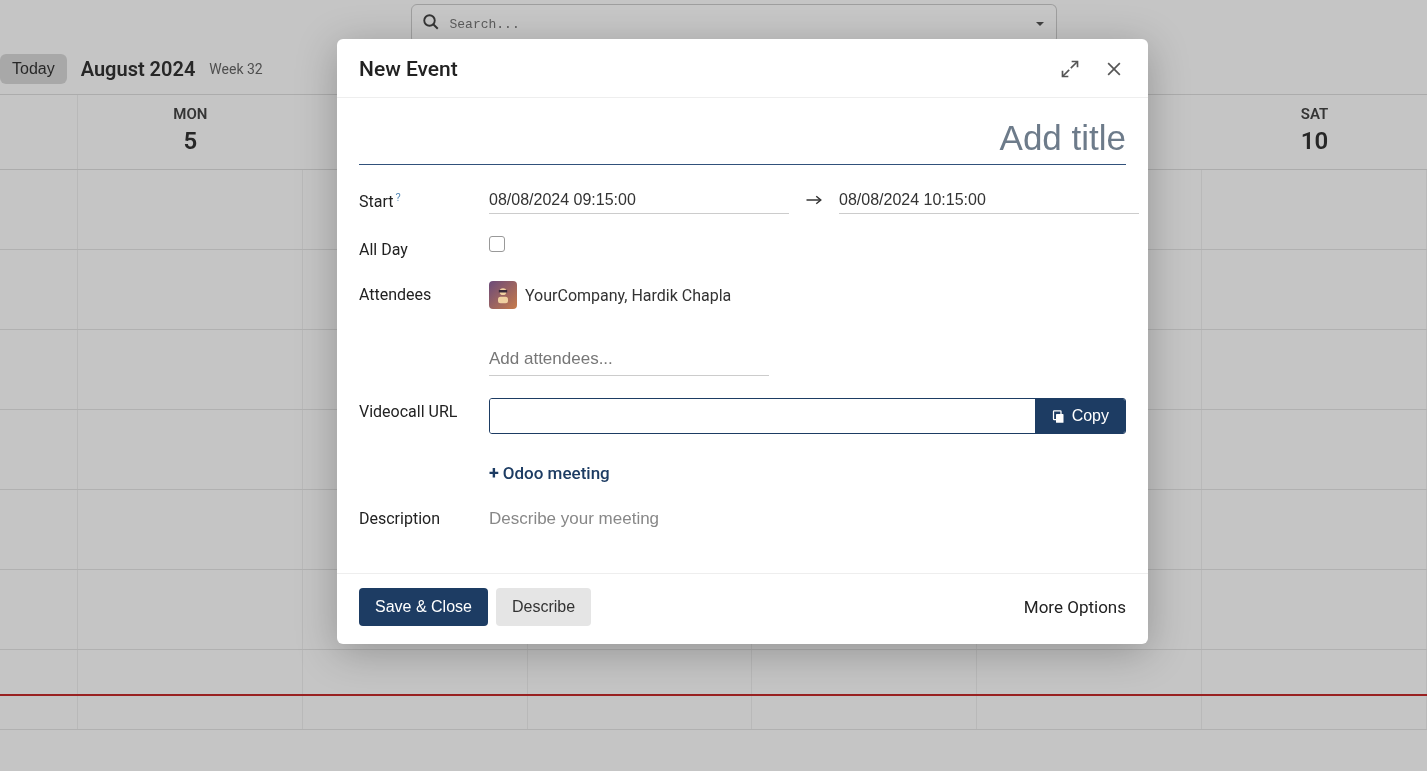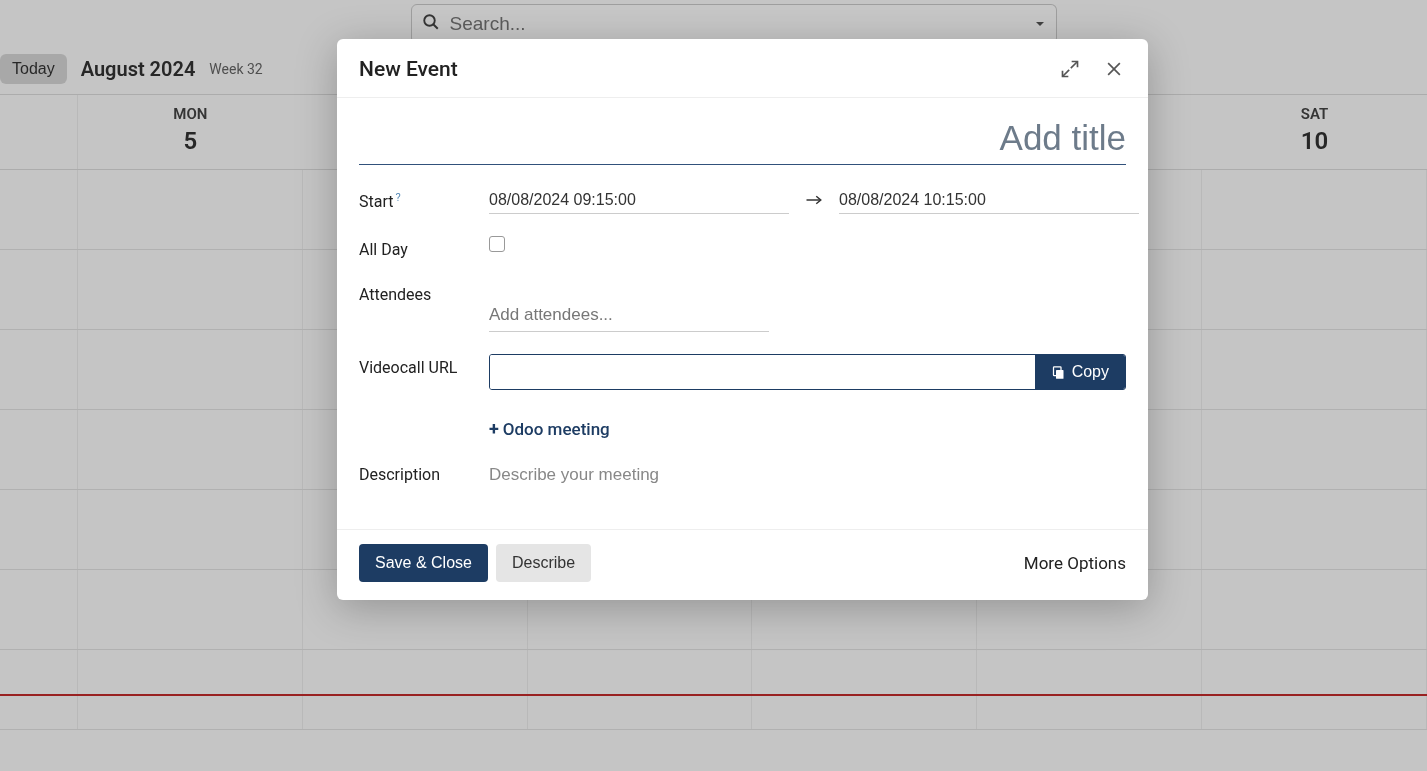--- a/index.html
+++ b/index.html
@@ -3,21 +3,21 @@
 <meta charset="utf-8">
 <style>
 * { box-sizing: border-box; margin: 0; padding: 0; }
 body { font-family: -apple-system, BlinkMacSystemFont, "Segoe UI", Roboto, Helvetica, Arial, sans-serif; background: #f5f5f5; color: #333; width: 1427px; height: 771px; overflow: hidden; position: relative; }
 
 
 .bg-layer { position: absolute; inset: 0; background: #fdfdfd; }
 .search-bar-wrap { display: flex; justify-content: center; padding: 4px 0 0 0; }
 .search-bar { display: flex; align-items: center; width: 620px; height: 40px; border: 1px solid #ccc; border-radius: 6px; background: #fff; padding: 0 10px; margin-left: 40px; }
 .search-bar .search-icon { color: #444; margin-right: 10px; }
-.search-bar input { border: none; outline: none; font-size: 19px; color: #333; flex: 1; background: transparent; }
+.search-bar input { border: none; outline: none; font-size: 13px; color: #333; flex: 1; background: transparent; font-family: Liberation Mono, monospace; }
 .search-bar input::placeholder { color: #777; }
 .search-dropdown { width: 32px; height: 40px; border: 1px solid #ccc; border-left: none; border-radius: 0 6px 6px 0; margin-left: -6px; display: flex; align-items: center; justify-content: center; color: #555; background:#fff; }
 
 .cal-header { display: flex; align-items: center; gap: 14px; padding: 10px 0 10px 0; }
 .today-btn { background: #d8d8d8; color: #333; border: none; padding: 6px 12px; font-size: 16px; border-radius: 6px; font-weight:500; }
 .month-label { font-size: 20px; font-weight: 600; color: #333; }
 .week-label { font-size: 14px; color: #666; }
 
 .day-headers { display: flex; border-top: 1px solid #ddd; border-bottom: 1px solid #ddd; }
 .day-header { flex: 1; text-align: center; padding: 10px 0 14px 0; }
@@ -244,20 +244,30 @@
     <div class="form-row">
       <div class="form-label">All Day</div>
       <div class="form-content">
         <div class="checkbox"></div>
       </div>
     </div>
 
     <div class="form-row">
       <div class="form-label">Attendees</div>
       <div class="form-content" style="flex-direction:column;align-items:flex-start;">
+        <div class="attendee-chip">
+          <div class="avatar">
+            <svg width="20" height="20" viewBox="0 0 24 24">
+                <circle cx="12" cy="8" r="4" fill="#f0d0a0"></circle>
+                <rect x="6" y="14" width="12" height="8" rx="3" fill="#f0d0a0"></rect>
+                <rect x="7" y="6" width="10" height="3" fill="#3a2a3a"></rect>
+              </svg>
+          </div>
+          <span>YourCompany, Hardik Chapla</span>
+        </div>
         <input class="add-attendees" type="text" placeholder="Add attendees..." style="">
       </div>
     </div>
 
     <div class="form-row">
       <div class="form-label">Videocall URL</div>
       <div class="form-content" style="flex-direction:column;align-items:flex-start;width:100%;">
         <div class="url-wrap" style="width:100%;">
           <input class="url-input" type="text" style="">
           <button class="copy-btn">

